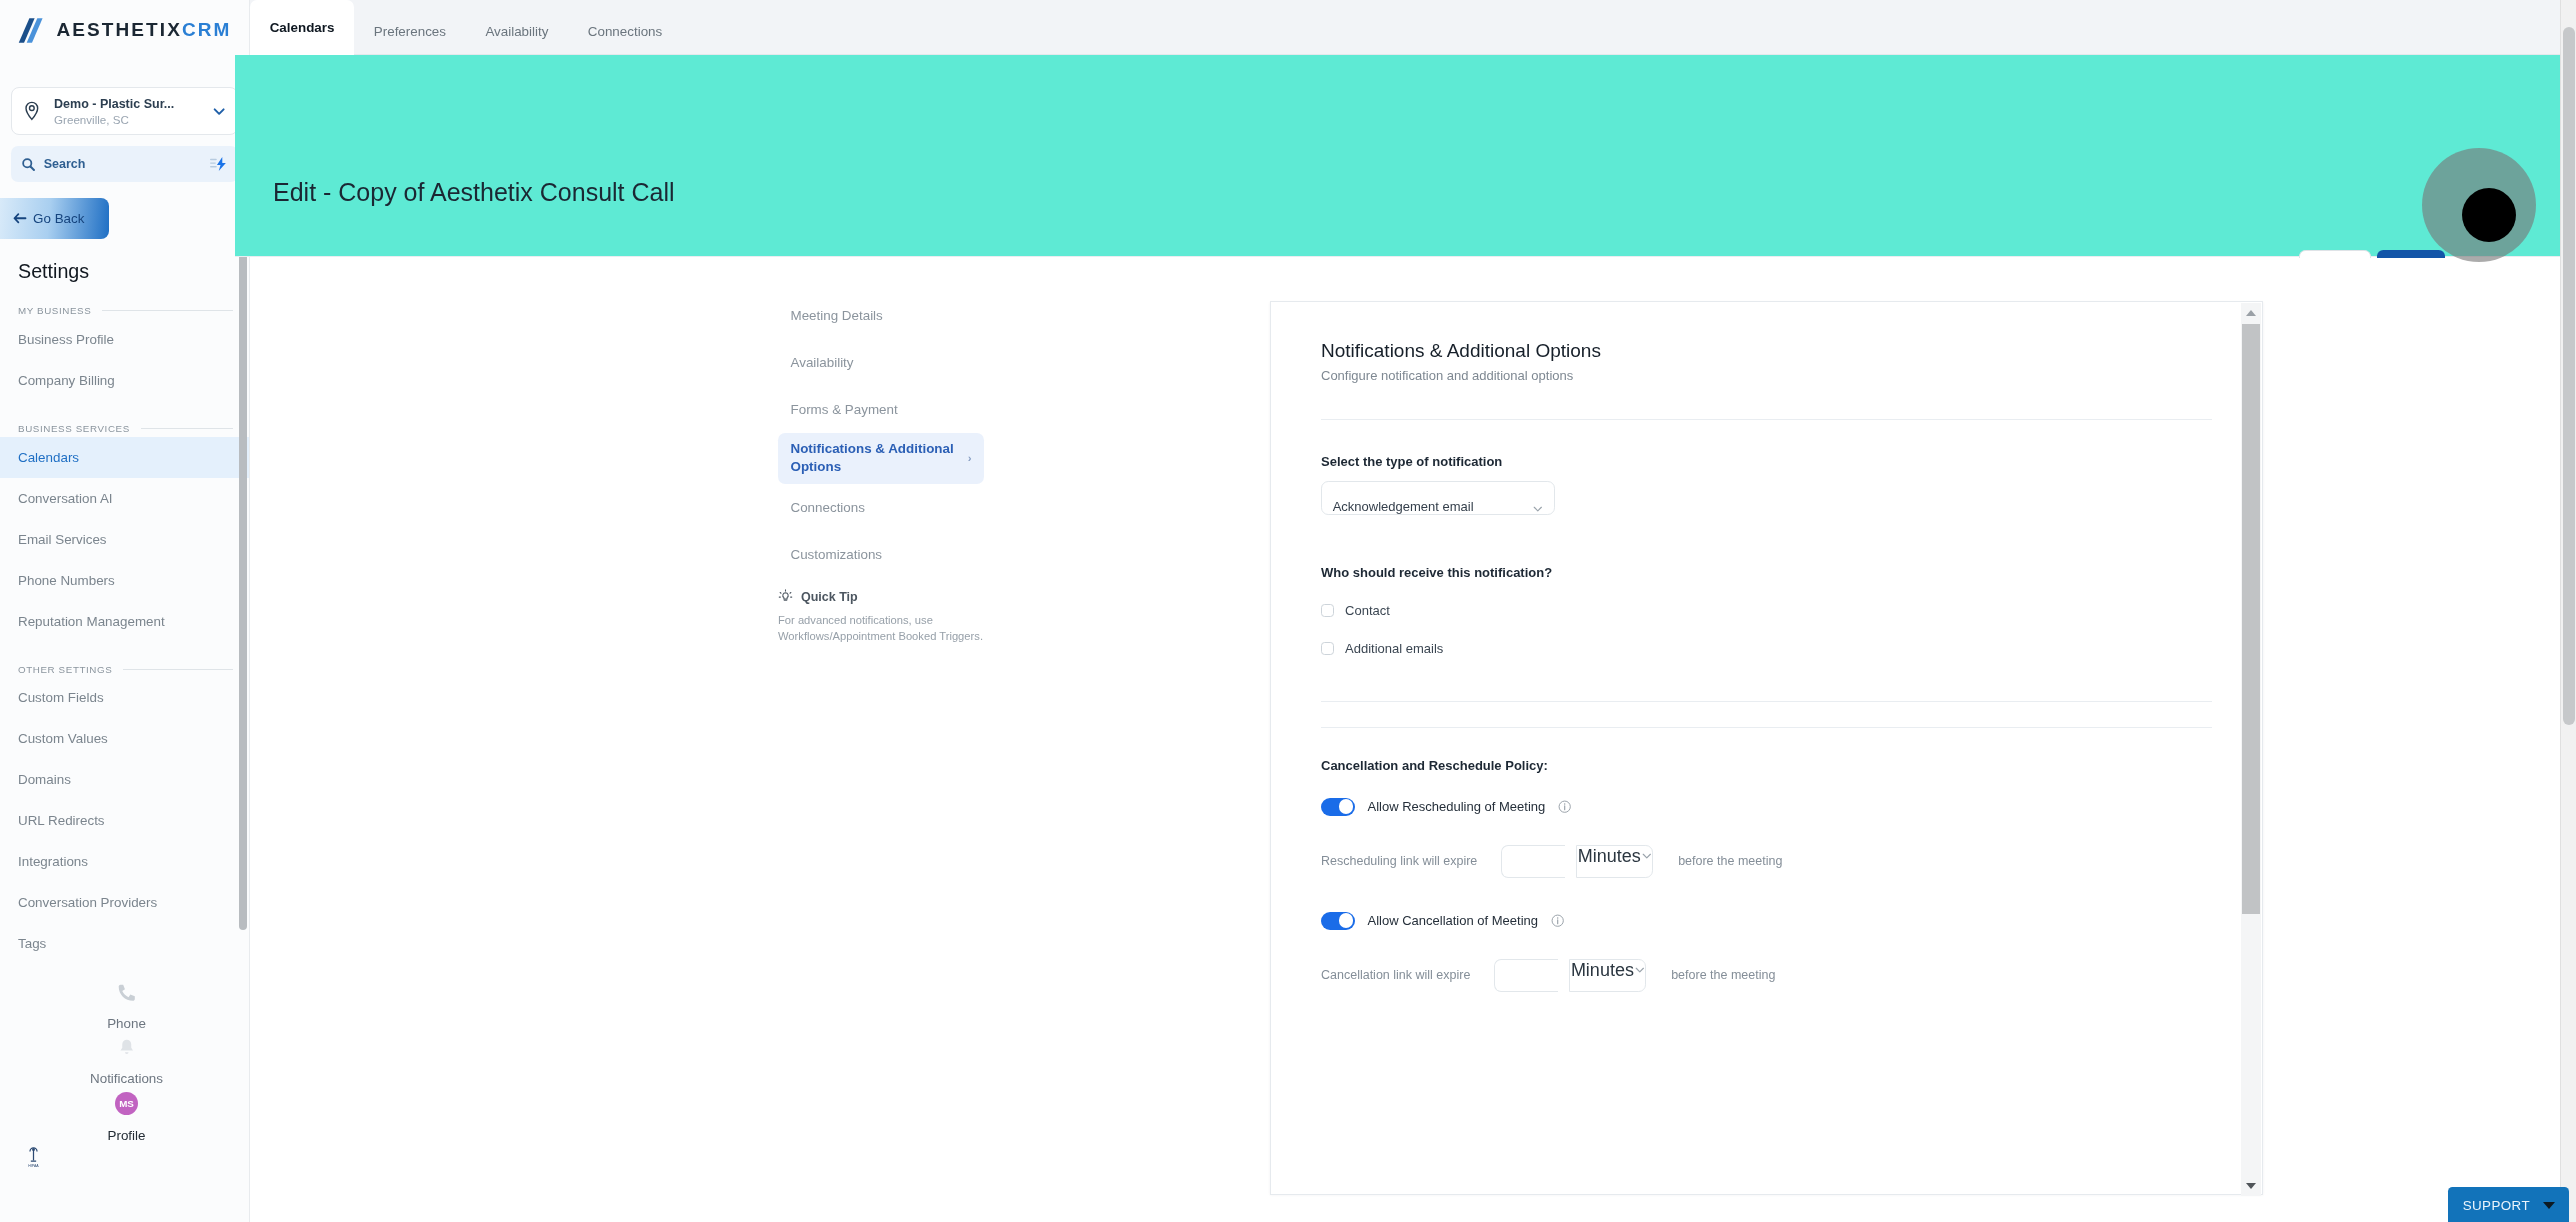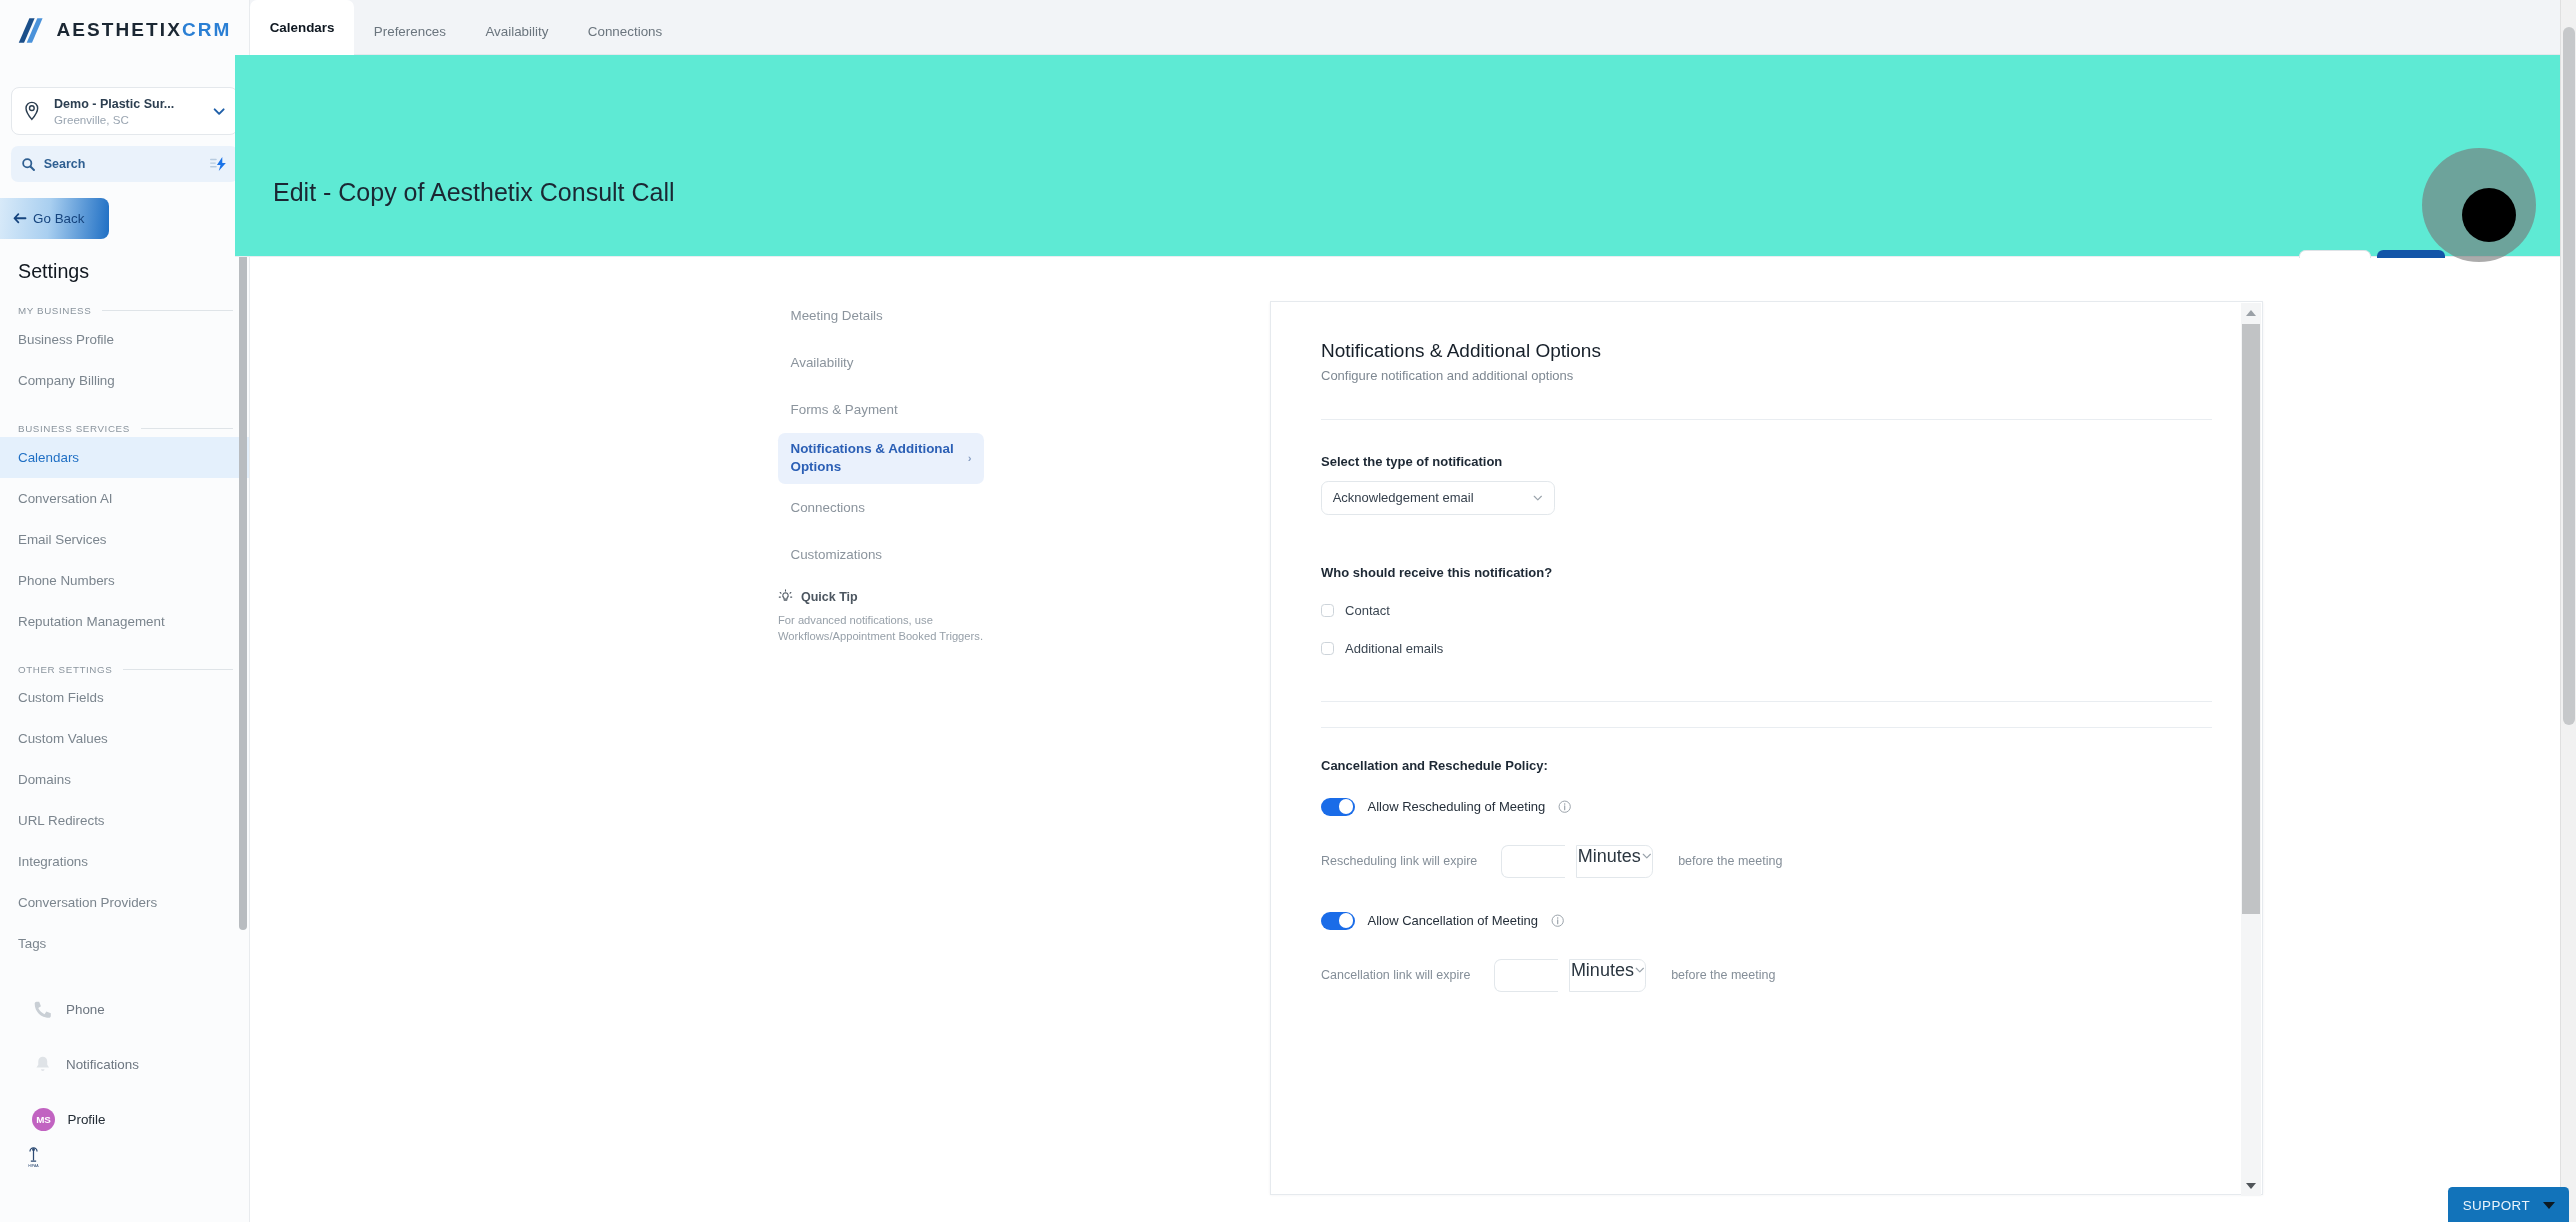--- a/index.html
+++ b/index.html
@@ -83,21 +83,21 @@
     height: 41px; display: flex; align-items: center;
     padding-left: 18px; font-size: 13.4px; color: #7b858e;
   }
   .nav-item.active {
     background: #e4f0fc; color: #1f6fc4;
   }
 
   .bottom-links { margin-top: 18px; }
   .bl-item {
     height: 55px; display: flex; align-items: center;
-    gap: 12.5px; padding-left: 32px;
+    gap: 12.5px; padding-left: 4px; flex-direction: column;
   }
   .bl-ico { width: 21.5px; height: 21.5px; flex: none; }
   .bl-lbl { font-size: 13.4px; color: #6d7680; }
   .avatar {
     width: 23px; height: 23px; border-radius: 50%;
     background: #c163c1; color: #fff; font-size: 9.8px;
     font-weight: 700; display: flex; align-items: center;
     justify-content: center; flex: none;
   }
   .hipaa { margin-left: 19.7px; margin-top: 5.4px; width: 27px; height: 23px; }
@@ -198,21 +198,21 @@
   .p-title { font-size: 19px; color: #161f29; font-weight: 400; }
   .p-sub { font-size: 13px; color: #7e8892; margin-top: 6.3px; }
   .rule { height: 0.9px; background: #e9edf1; margin: 36px 0 0 0; }
 
   .field-label {
     font-size: 13px; color: #1d2834; font-weight: 700; margin-top: 34px;
   }
   .select {
     margin-top: 11.6px; width: 234px; height: 34px;
     border: 0.9px solid #e2e7eb; border-radius: 7.2px;
-    display: flex; align-items: center; justify-content: space-between;
+    display: flex; align-items: flex-end; justify-content: space-between;
     padding: 0 10.7px; font-size: 13px; color: #343f4b;
   }
   .sel-chev { width: 11.6px; height: 11.6px; }
 
   .q-label { font-size: 13px; color: #1d2834; font-weight: 700; margin-top: 50px; }
   .cb-row { display: flex; align-items: center; gap: 10.7px; margin-top: 23px; }
   .cb {
     width: 13.4px; height: 13.4px; border: 1.3px solid #cdd4da;
     border-radius: 3.6px; background: #fff; flex: none;
   }

